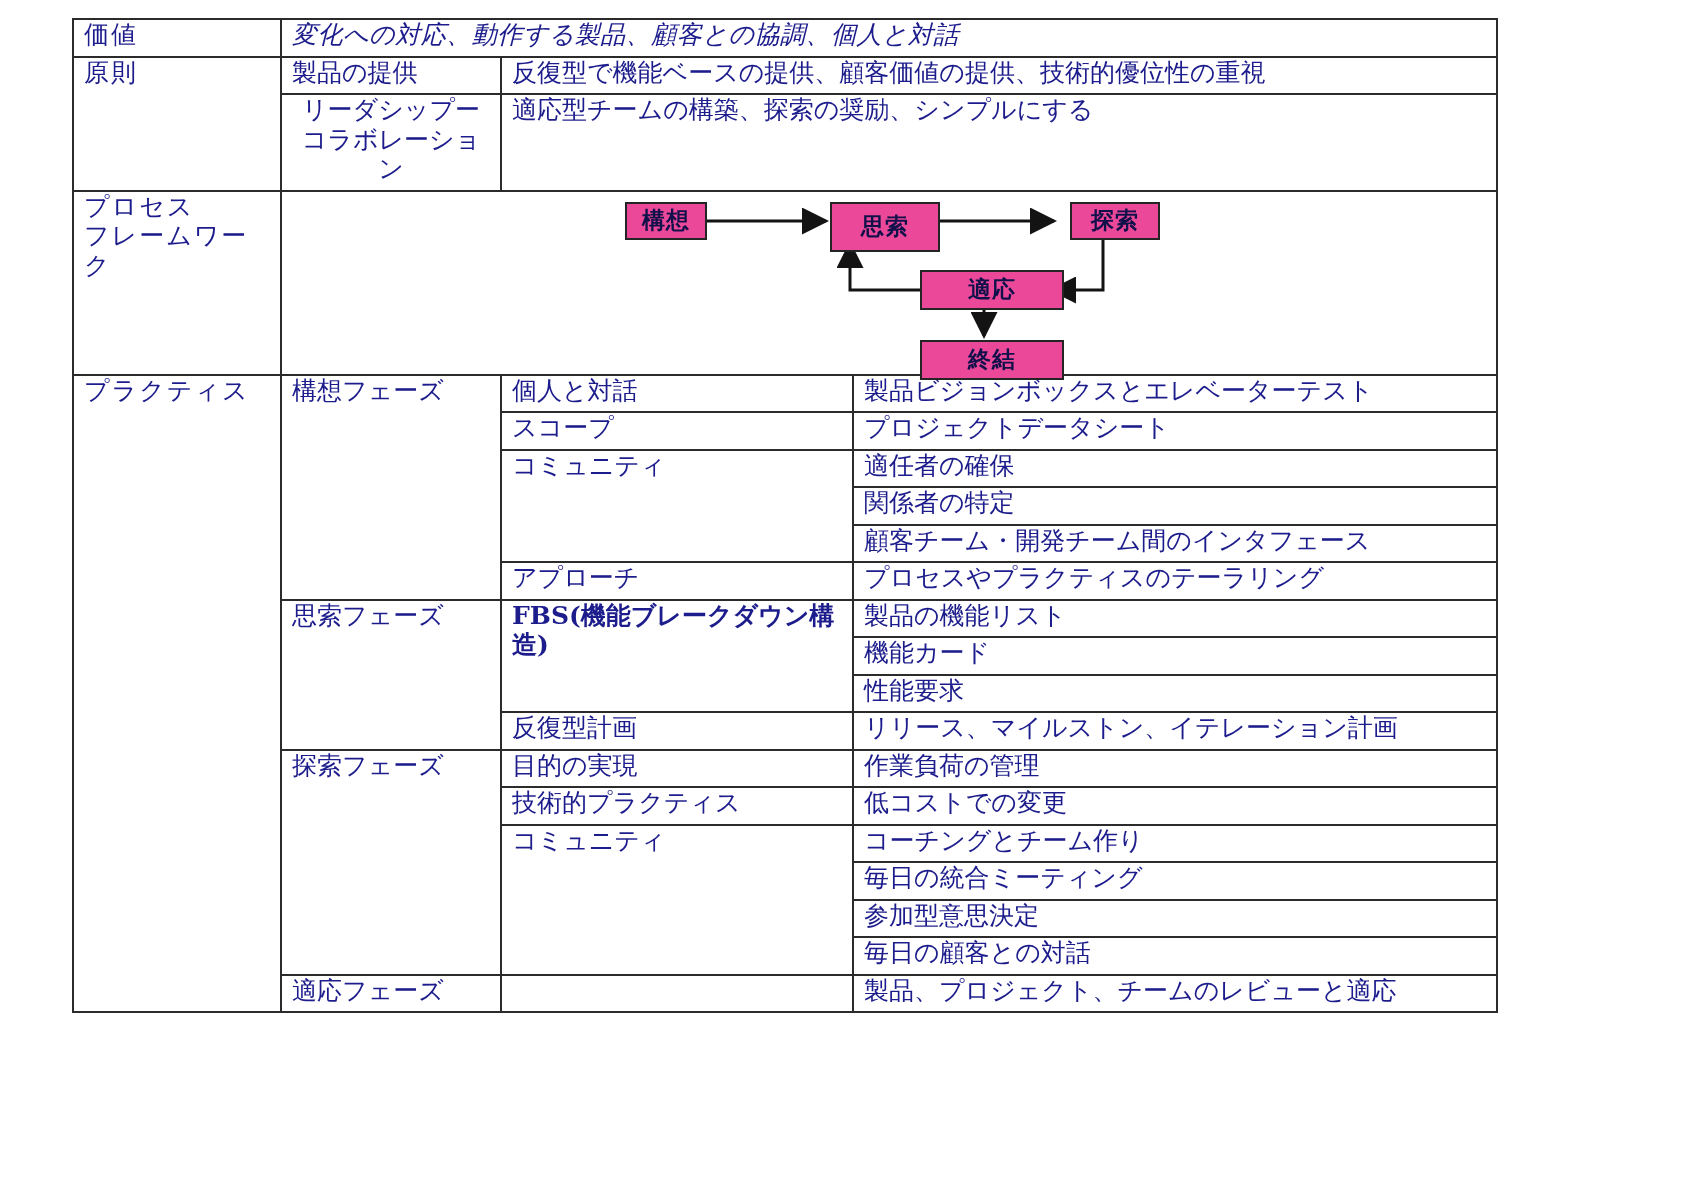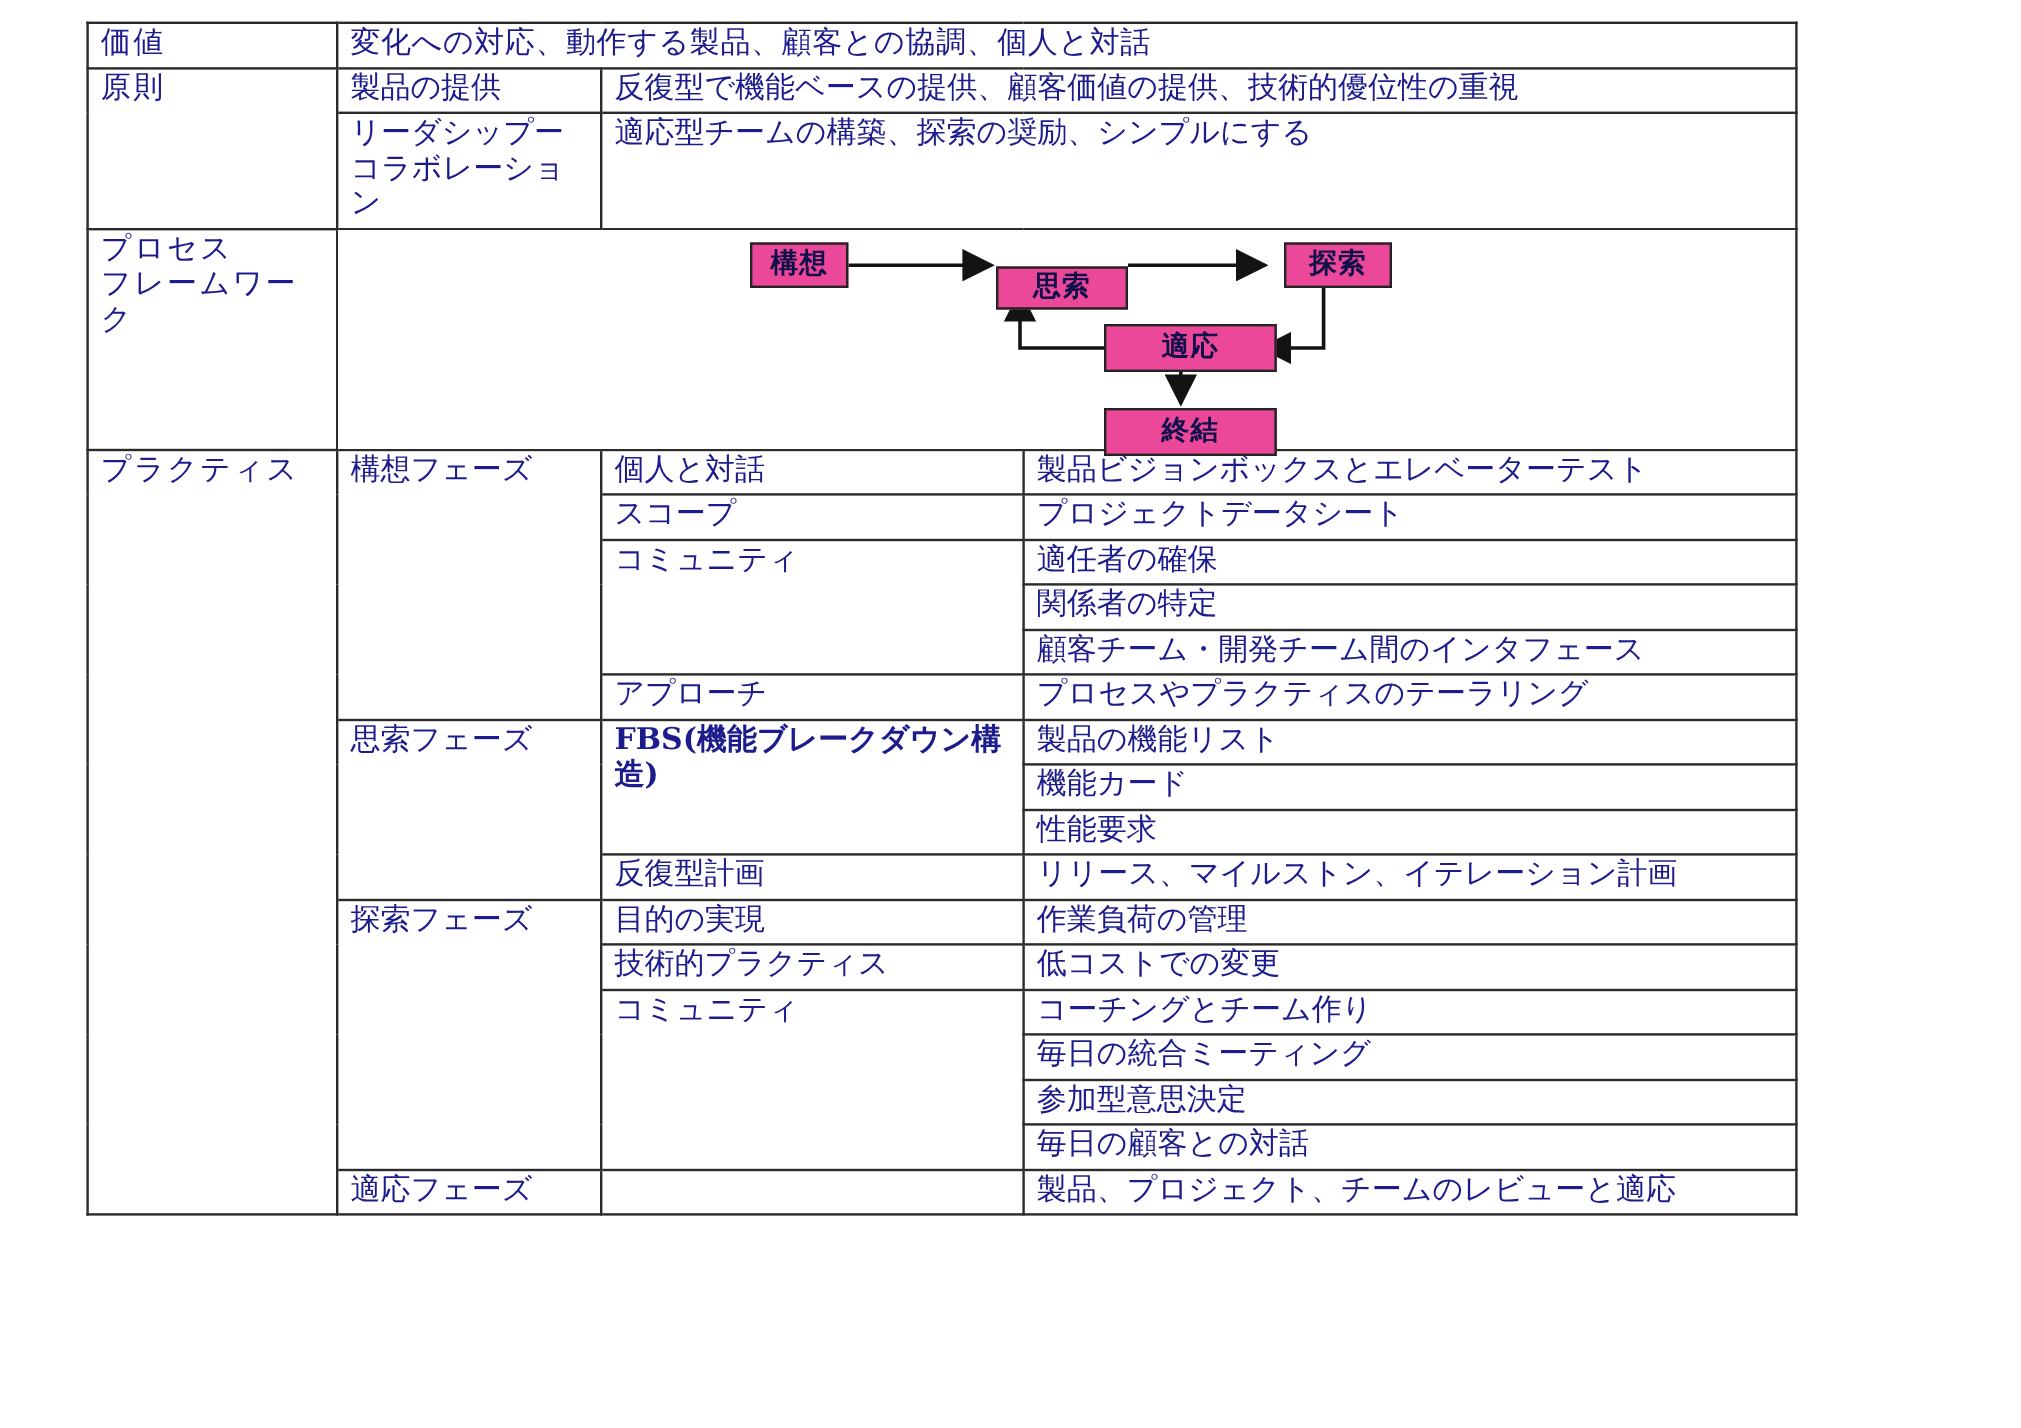--- a/index.html
+++ b/index.html
@@ -32,23 +32,23 @@
   td.cat{
     background:#FFB81C;
     color:#1a1a6e;
     font-size:29px;
     letter-spacing:2px;
     line-height:1.22;
     padding:6px 8px 8px 12px;
     border:2px solid #2b2b2b;
     width:208px;
   }
-  td.big{ font-size:30px; letter-spacing:.5px; padding-top:5px;}
+  td.big{ font-size:30px; letter-spacing:.5px; padding-top:5px;font-style:italic;}
   td.sub{ font-size:24px; }
-  td.leader{ line-height:1.25; }
+  td.leader{ line-height:1.25;text-align:center; }
   td.bold{ font-weight:bold; }
 
   
   col.c-cat{width:208px;}
   col.c-phase{width:220px;}
   col.c-topic{width:352px;}
   col.c-detail{width:644px;}
 
   
   .diagram-cell{position:relative;height:182px;padding:0 !important;}
@@ -116,21 +116,21 @@
               </defs>
               <g id="edges" stroke="#131313" stroke-width="3" fill="none">
                   <path d="M425,29 L544,29" marker-end="url(#arrow)"></path>
                   <path d="M658,29 L772,29" marker-end="url(#arrow)"></path>
                   <path d="M821,48 L821,98 L770,98" marker-end="url(#arrow)"></path>
                   <path d="M638,98 L568,98 L568,52" marker-end="url(#arrow)"></path>
                   <path d="M702,118 L702,144" marker-end="url(#arrow)"></path>
                 </g>
             </svg>
           <div class="nodebox" style="left: 343px; top: 10px; width: 82px; height: 38px;">構想</div>
-              <div class="nodebox" style="left: 548px; top: 10px; width: 110px; height: 36px; margin-top: 20px;">思索</div>
+              <div class="nodebox" style="left: 548px; top: 10px; width: 110px; height: 50px;">思索</div>
               <div class="nodebox" style="left: 776px; top: 10px; width: 90px; height: 38px; margin-left: 12px;">探索</div>
               <div class="nodebox" style="left: 638px; top: 78px; width: 144px; height: 40px;">適応</div>
               <div class="nodebox" style="left: 638px; top: 148px; width: 144px; height: 40px;">終結</div>
             </div>
         </td>
       </tr>
 
       </tbody>
       <tbody id="practice-rows">
         <tr>

